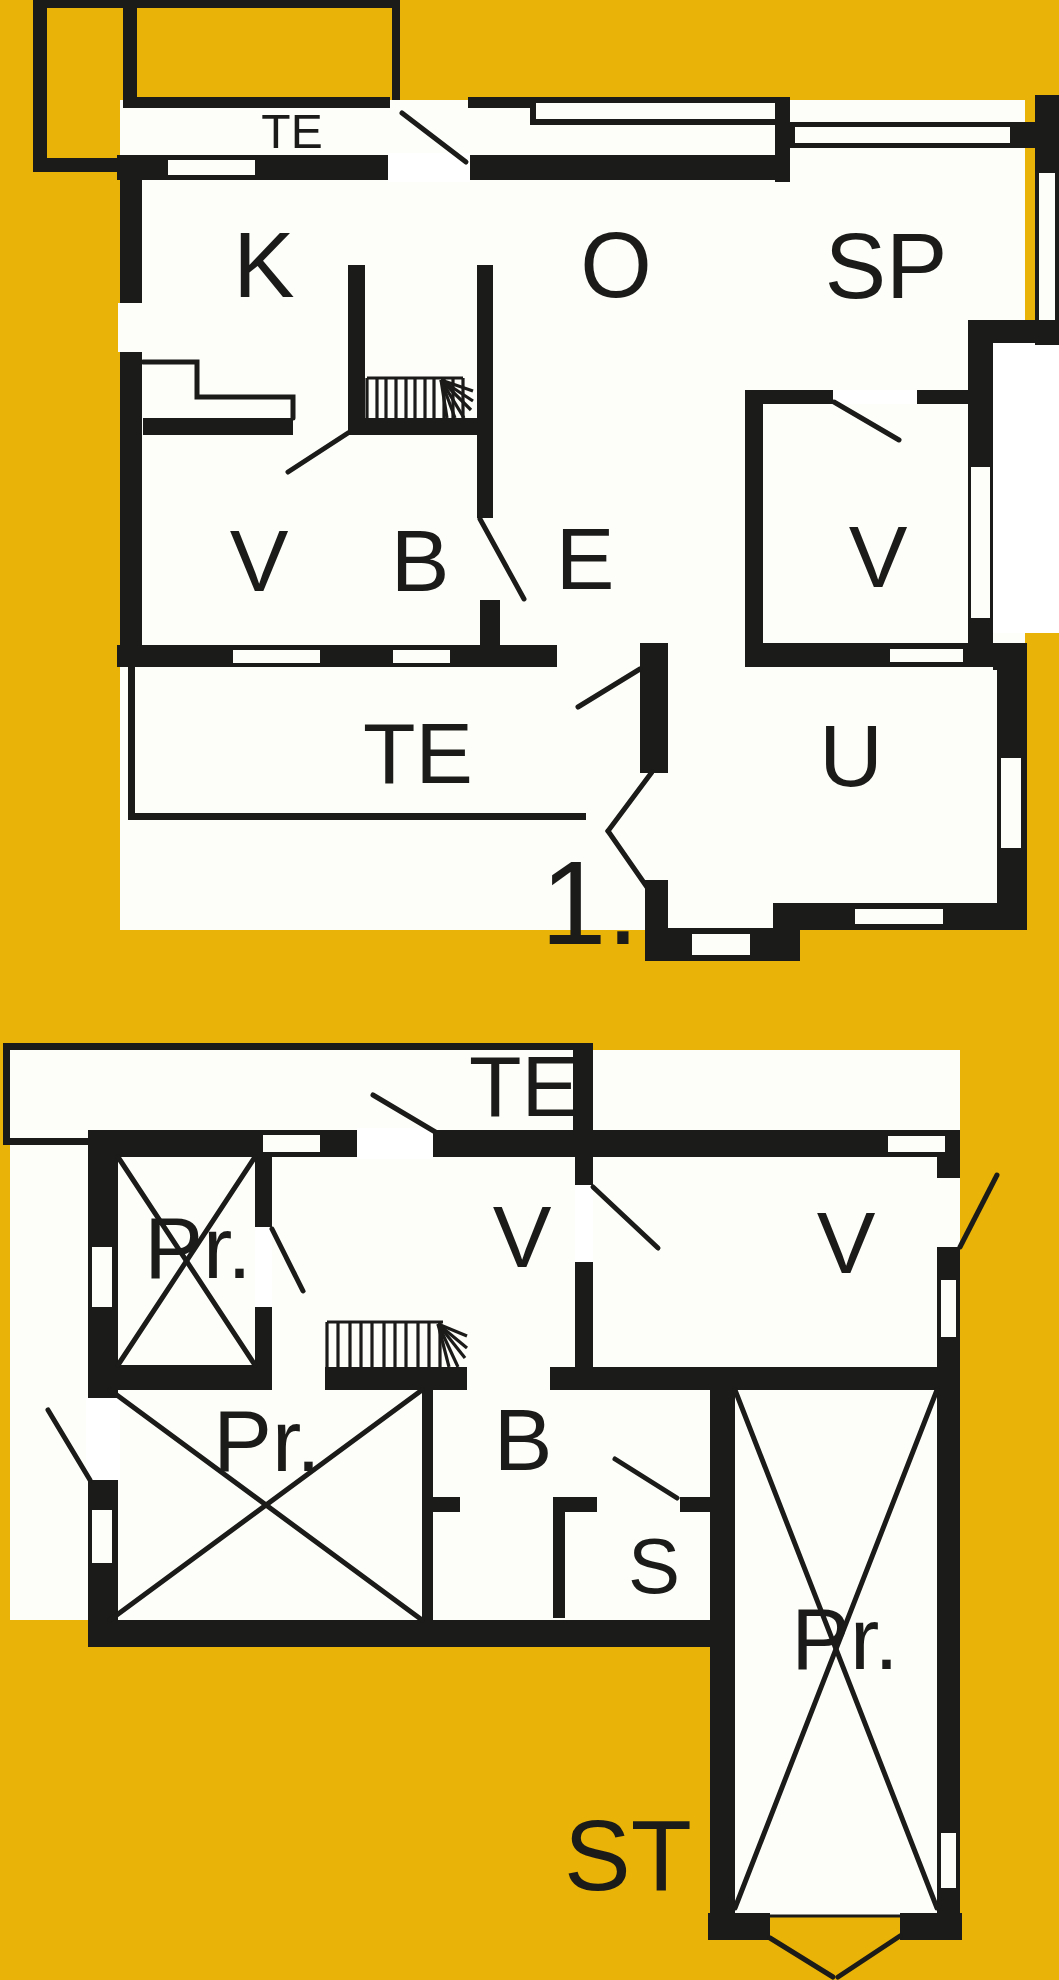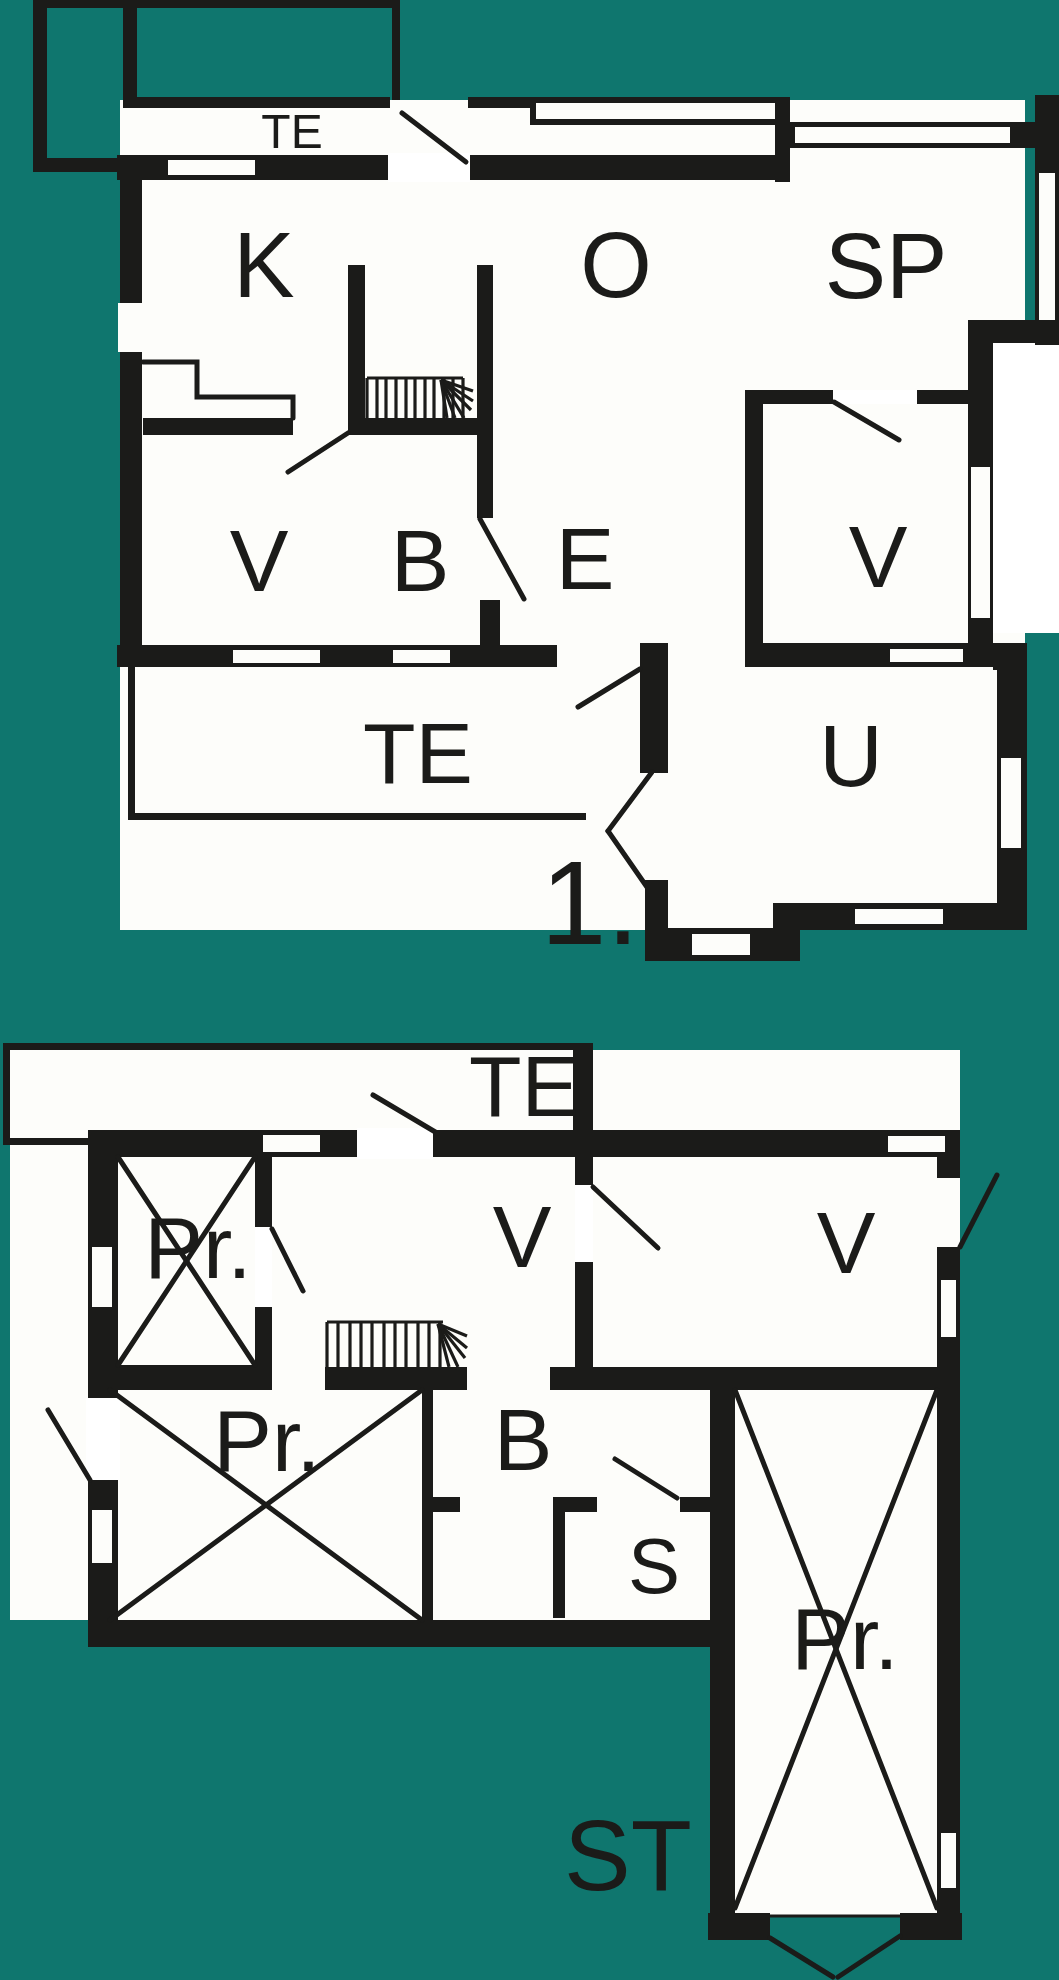--- a/index.html
+++ b/index.html
@@ -1,16 +1,16 @@
 <!DOCTYPE html>
 <html><head>
 <meta charset="utf-8">
 <style>
   html,body{margin:0;padding:0;background:#ffffff;}
-  .canvas{position:relative;width:1059px;height:1980px;background:#0f766e;overflow:hidden;}
+  .canvas{position:relative;width:1059px;height:1980px;background:#eab308;overflow:hidden;}
   svg{display:block;}
   .lbl{font-family:"Liberation Sans","DejaVu Sans",sans-serif;fill:#1b1b19;}
   .wall{fill:#1b1b19;}
   .cut{fill:#ffffff;}
   .glass{fill:#fdfdfa;}
   .thin{stroke:#1b1b19;stroke-width:5;fill:none;stroke-linecap:round;}
   .hair{stroke:#1b1b19;stroke-width:3.2;fill:none;}
 </style>
 </head>
 <body>

